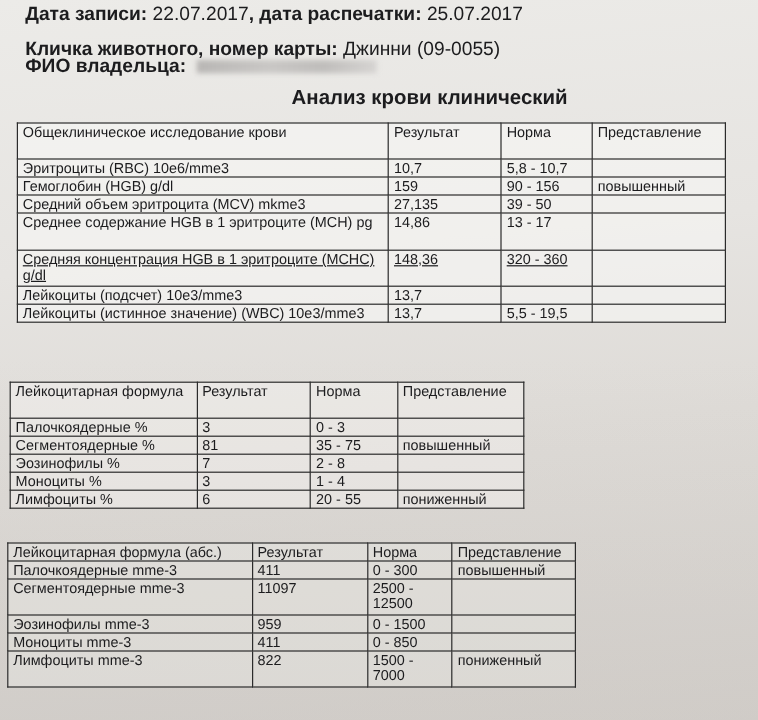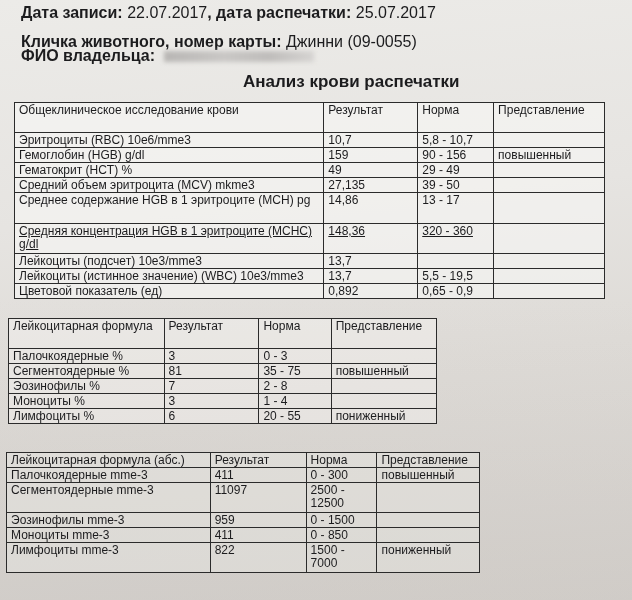--- a/index.html
+++ b/index.html
@@ -54,21 +54,21 @@
 </div>
 <div class="hdr" style="left:21px; top:33px;">
   <b>Кличка животного, номер карты:</b>
   <span>Джинни (09-0055)</span>
 </div>
 <div class="hdr" style="left:21px; top:47px;">
   <b>ФИО владельца:</b>
   <span class="blur"></span>
 </div>
 
-<div class="title">Анализ крови распечатки</div>
+<div class="title">Анализ крови клинический</div>
 
 <table id="t1">
   <tbody>
       <tr class="h">
     <td class="c1">Общеклиническое исследование крови</td>
     <td class="c2">Результат</td>
     <td class="c3">Норма</td>
     <td class="c4">Представление</td>
   </tr>
   <tr>
@@ -77,26 +77,20 @@
     <td>5,8 - 10,7</td>
     <td></td>
   </tr>
   <tr>
     <td>Гемоглобин (HGB) g/dl</td>
     <td>159</td>
     <td>90 - 156</td>
     <td>повышенный</td>
   </tr>
   <tr>
-    <td>Гематокрит (HCT) %</td>
-    <td>49</td>
-    <td>29 - 49</td>
-    <td></td>
-  </tr>
-  <tr>
     <td>Средний объем эритроцита (MCV) mkme3</td>
     <td>27,135</td>
     <td>39 - 50</td>
     <td></td>
   </tr>
   <tr class="tall">
     <td>Среднее содержание HGB в 1 эритроците (MCH) pg</td>
     <td>14,86</td>
     <td>13 - 17</td>
     <td></td>
@@ -110,26 +104,20 @@
   <tr>
     <td>Лейкоциты (подсчет) 10e3/mme3</td>
     <td>13,7</td>
     <td></td>
     <td></td>
   </tr>
   <tr>
     <td>Лейкоциты (истинное значение) (WBC) 10e3/mme3</td>
     <td>13,7</td>
     <td>5,5 - 19,5</td>
-    <td></td>
-  </tr>
-  <tr>
-    <td>Цветовой показатель (ед)</td>
-    <td>0,892</td>
-    <td>0,65 - 0,9</td>
     <td></td>
   </tr>
 </tbody>
   </table>
 
 <table id="t2">
   <tbody>
       <tr class="h">
     <td class="c1">Лейкоцитарная формула</td>
     <td class="c2">Результат</td>

